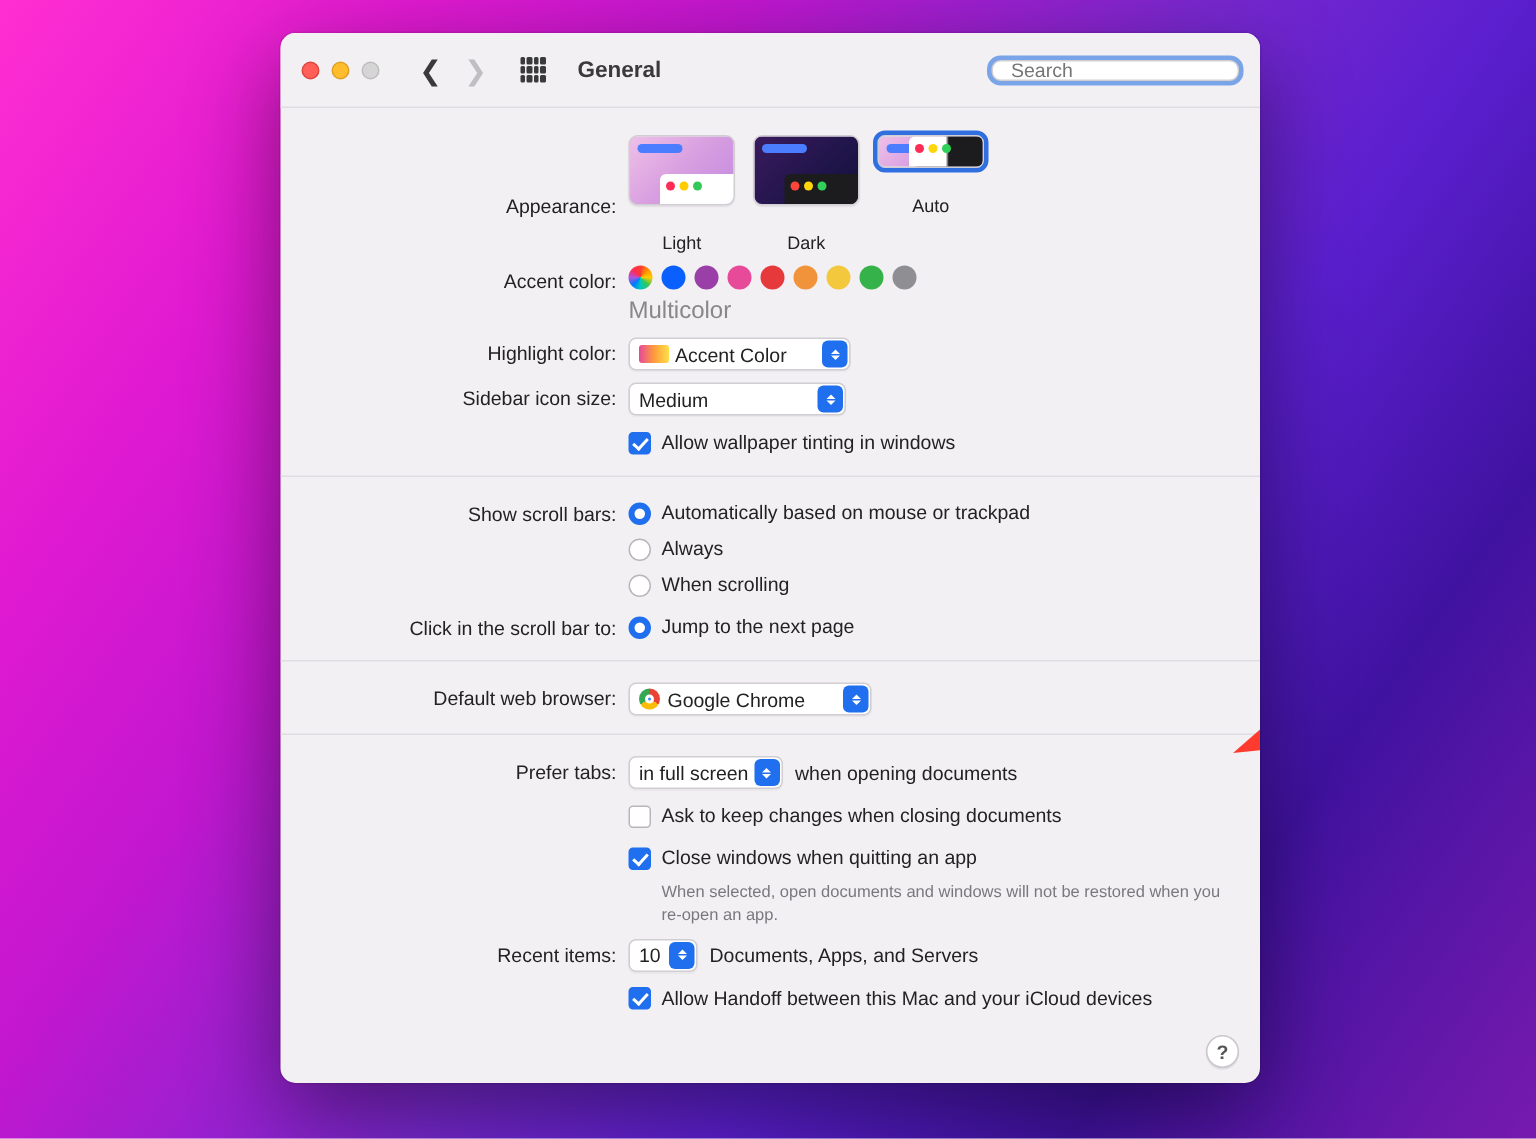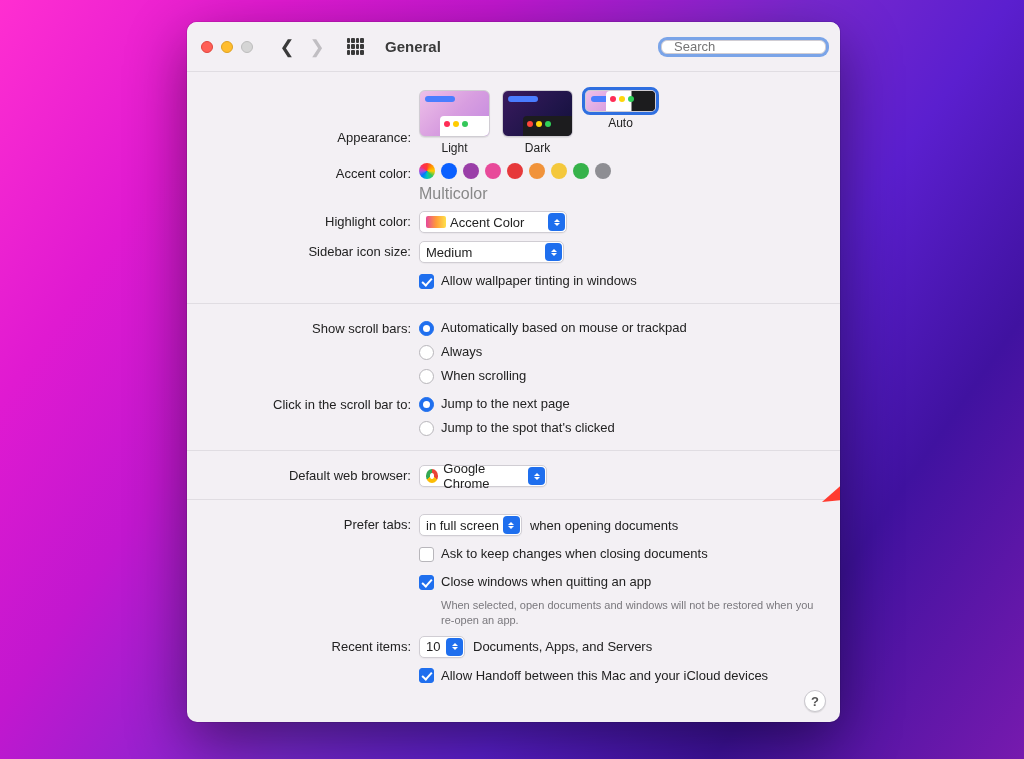--- a/index.html
+++ b/index.html
@@ -58,21 +58,21 @@
     border:none; outline:none; flex:1; font-size:13px; background:transparent; color:#222;
   }
   
   .content { padding: 18px 22px 10px 22px; }
   .row { display:flex; align-items:flex-start; margin-bottom:8px;}
   .lbl { width:210px; text-align:right; padding-right:8px; padding-top:3px; color:#222;}
   .val { flex:1; display:flex; flex-direction:column; gap:4px;}
   .hr { border:none; border-top:1px solid #e0dde2; margin:12px -22px 14px -22px;}
   
   .apps { display:flex; gap:12px;}
-  .app { display:flex; flex-direction:column; align-items:center; gap:4px; cursor:pointer;}
+  .app { display:flex; flex-direction:column; align-items:center; gap:18px; cursor:pointer;}
   .thumb { width:71px; height:47px; border-radius:6px; border:1px solid #d0cdd3; box-shadow:0 1px 1px rgba(0,0,0,.08); position:relative; overflow:hidden;}
   .thumb.sel { outline:3px solid #2f6fe0; outline-offset:0;}
   .thumb .bar { position:absolute; top:5px; left:5px; width:30px; height:6px; border-radius:3px; background:#4a7dff;}
   .thumb .sub { position:absolute; bottom:0; left:20px; width:51px; height:20px; background:#fff; border-top-left-radius:4px; display:flex; gap:3px; padding:5px 0 0 4px;}
   .thumb .sub span{ width:6px;height:6px;border-radius:50%;}
   .thumb.light{ background:linear-gradient(135deg,#eec0e8,#d89ee0 50%,#c289e0);}
   .thumb.light .sub span:nth-child(1){background:#ff2d55;} .thumb.light .sub span:nth-child(2){background:#ffcc00;} .thumb.light .sub span:nth-child(3){background:#34c759;}
   .thumb.dark { background:linear-gradient(135deg,#3a1a5e,#20154a 60%,#12103a);}
   .thumb.dark .sub{ background:#1c1c1e;}
   .thumb.dark .sub span:nth-child(1){background:#ff453a;} .thumb.dark .sub span:nth-child(2){background:#ffd60a;} .thumb.dark .sub span:nth-child(3){background:#30d158;}
@@ -261,33 +261,29 @@
       </div>
     </div>
 
     <div class="row" style="margin-top:6px">
       <div class="lbl">Click in the scroll bar to:</div>
       <div class="val">
         <label class="rad">
             <input type="radio" name="cs" checked="" style="">
             <span>Jump to the next page</span>
           </label>
-        <label class="rad">
-            <input type="radio" name="cs" style="">
-            <span>Jump to the spot that's clicked</span>
-          </label>
       </div>
     </div>
 
     <hr class="hr">
 
     <div class="row">
       <div class="lbl">Default web browser:</div>
       <div class="val">
-        <div class="sel" style="width:128px">
+        <div class="sel" style="width:162px">
           <span class="chrome-ico"></span>
           <span>Google Chrome</span>
           <span class="arrows"></span>
         </div>
       </div>
     </div>
 
     <hr class="hr">
 
     <div class="row">

